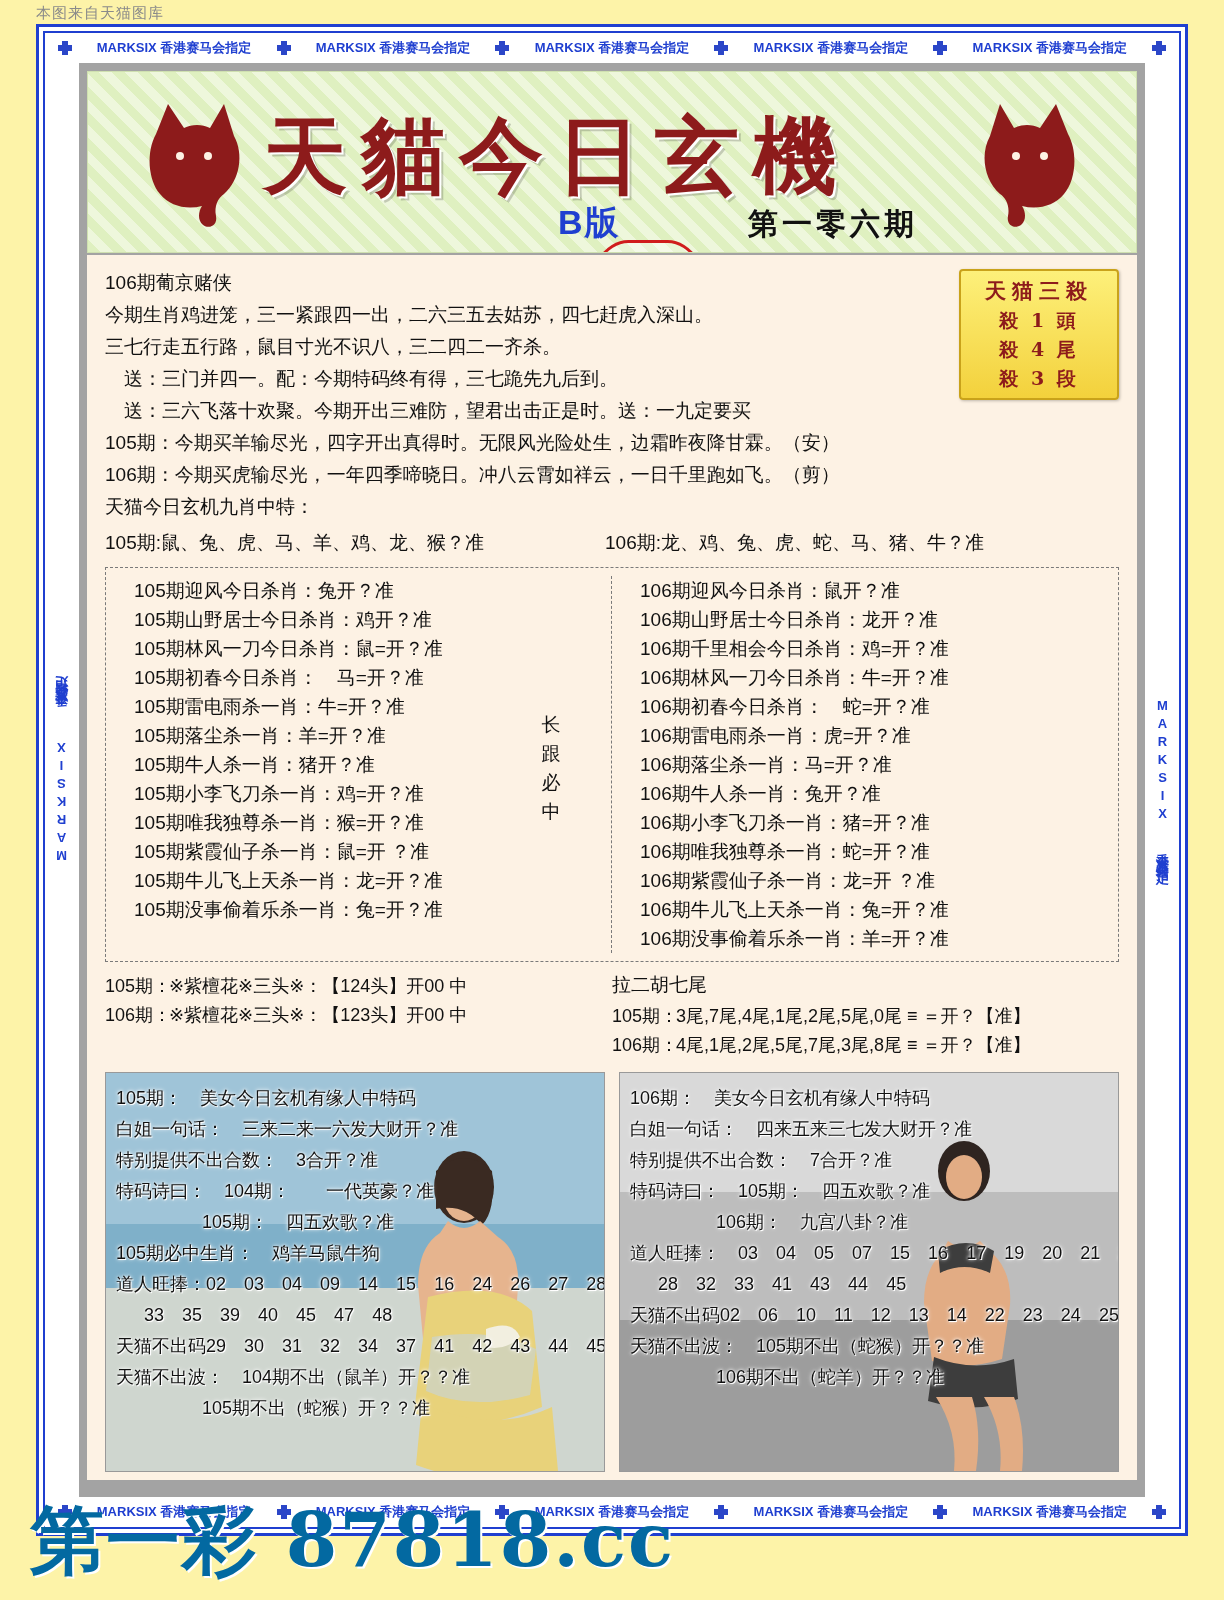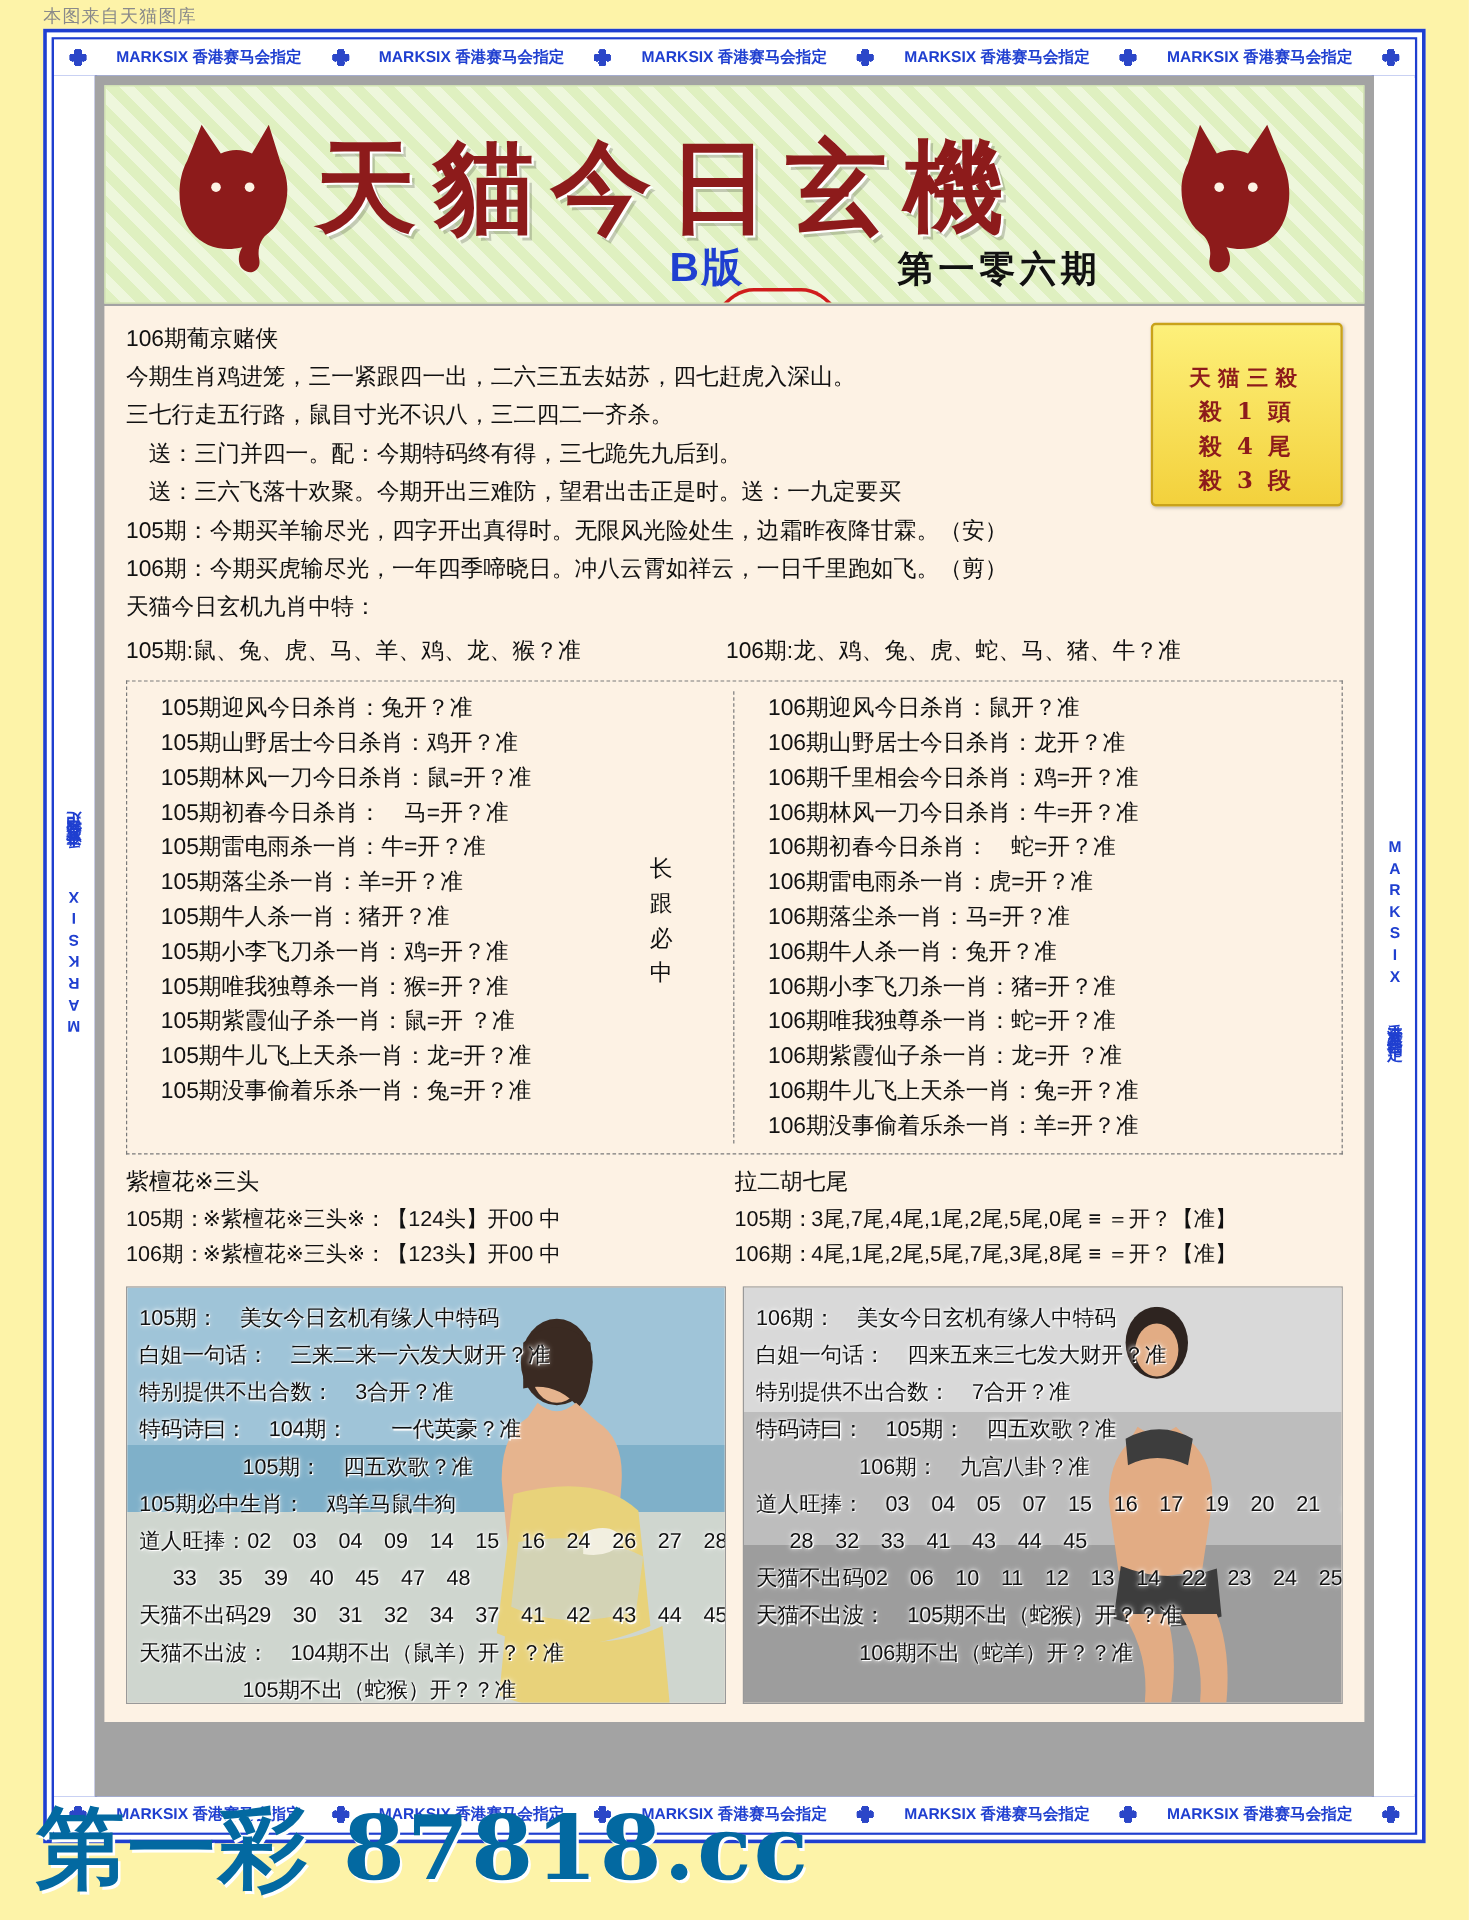--- a/index.html
+++ b/index.html
@@ -113,21 +113,21 @@
   .badge{
     position:absolute;right:18px;top:14px;width:160px;
     background:linear-gradient(#fdf07a,#f3d13c);
     border:2px solid #c9a21a;border-radius:4px;
     padding:6px 8px;box-sizing:border-box;
     text-align:center;
     font-family:"DejaVu Serif","Liberation Serif",serif;
     color:#8d1b1b;font-weight:bold;
     box-shadow:1px 1px 3px rgba(0,0,0,.25);
   }
-  .badge .b1{font-size:18px;letter-spacing:6px;margin-top:26px;}
+  .badge .b1{font-size:21px;letter-spacing:6px;}
   .badge .b2{font-size:19px;letter-spacing:3px;margin-top:3px;}
   .lead{line-height:32px;}
   .lead .ln{white-space:nowrap;}
   .nine{margin-top:4px;line-height:32px;}
   .nine-row{display:flex;gap:30px;}
   .nine-row .col{width:470px;white-space:nowrap;}
   
   .kills{
     margin-top:8px;border:1px dashed #7a7a7a;display:flex;position:relative;
     padding:8px 0 8px 0;
@@ -143,21 +143,21 @@
   }
   
   .tails{margin-top:10px;display:flex;}
   .tails .tcol{width:50%;}
   .tails .th{font-size:19px;margin-bottom:4px;}
   .tails .tr{font-size:18px;line-height:29px;white-space:nowrap;}
   .ind{display:inline-block;width:64px;}
   
   .photos{margin-top:12px;display:flex;gap:14px;}
   .pbox{
-    width:50%;height:348px;position:relative;overflow:hidden;
+    width:50%;height:400px;position:relative;overflow:hidden;
     border:1px solid #999;
     box-sizing:border-box;
   }
   .pbox .bg{
     position:absolute;inset:0;
   }
   .pbox.left .bg{
     background:
       linear-gradient(180deg,#9fc4d8 0 38%, #7fb0c9 38% 54%, #cfd6cf 54% 100%);
   }
@@ -323,21 +323,20 @@
         <div class="vmid">
           <div>长</div>
           <div>跟</div>
           <div>必</div>
           <div>中</div>
         </div>
       </div>
 
       <div class="tails">
         <div class="tcol">
-          <div class="th">紫檀花※三头</div>
           <div class="tr">
             <span class="ind">105期：</span><span>※紫檀花※三头※：【124头】开00 中</span>
           </div>
           <div class="tr">
             <span class="ind">106期：</span><span>※紫檀花※三头※：【123头】开00 中</span>
           </div>
         </div>
         <div class="tcol">
           <div class="th">拉二胡七尾</div>
           <div class="tr">

